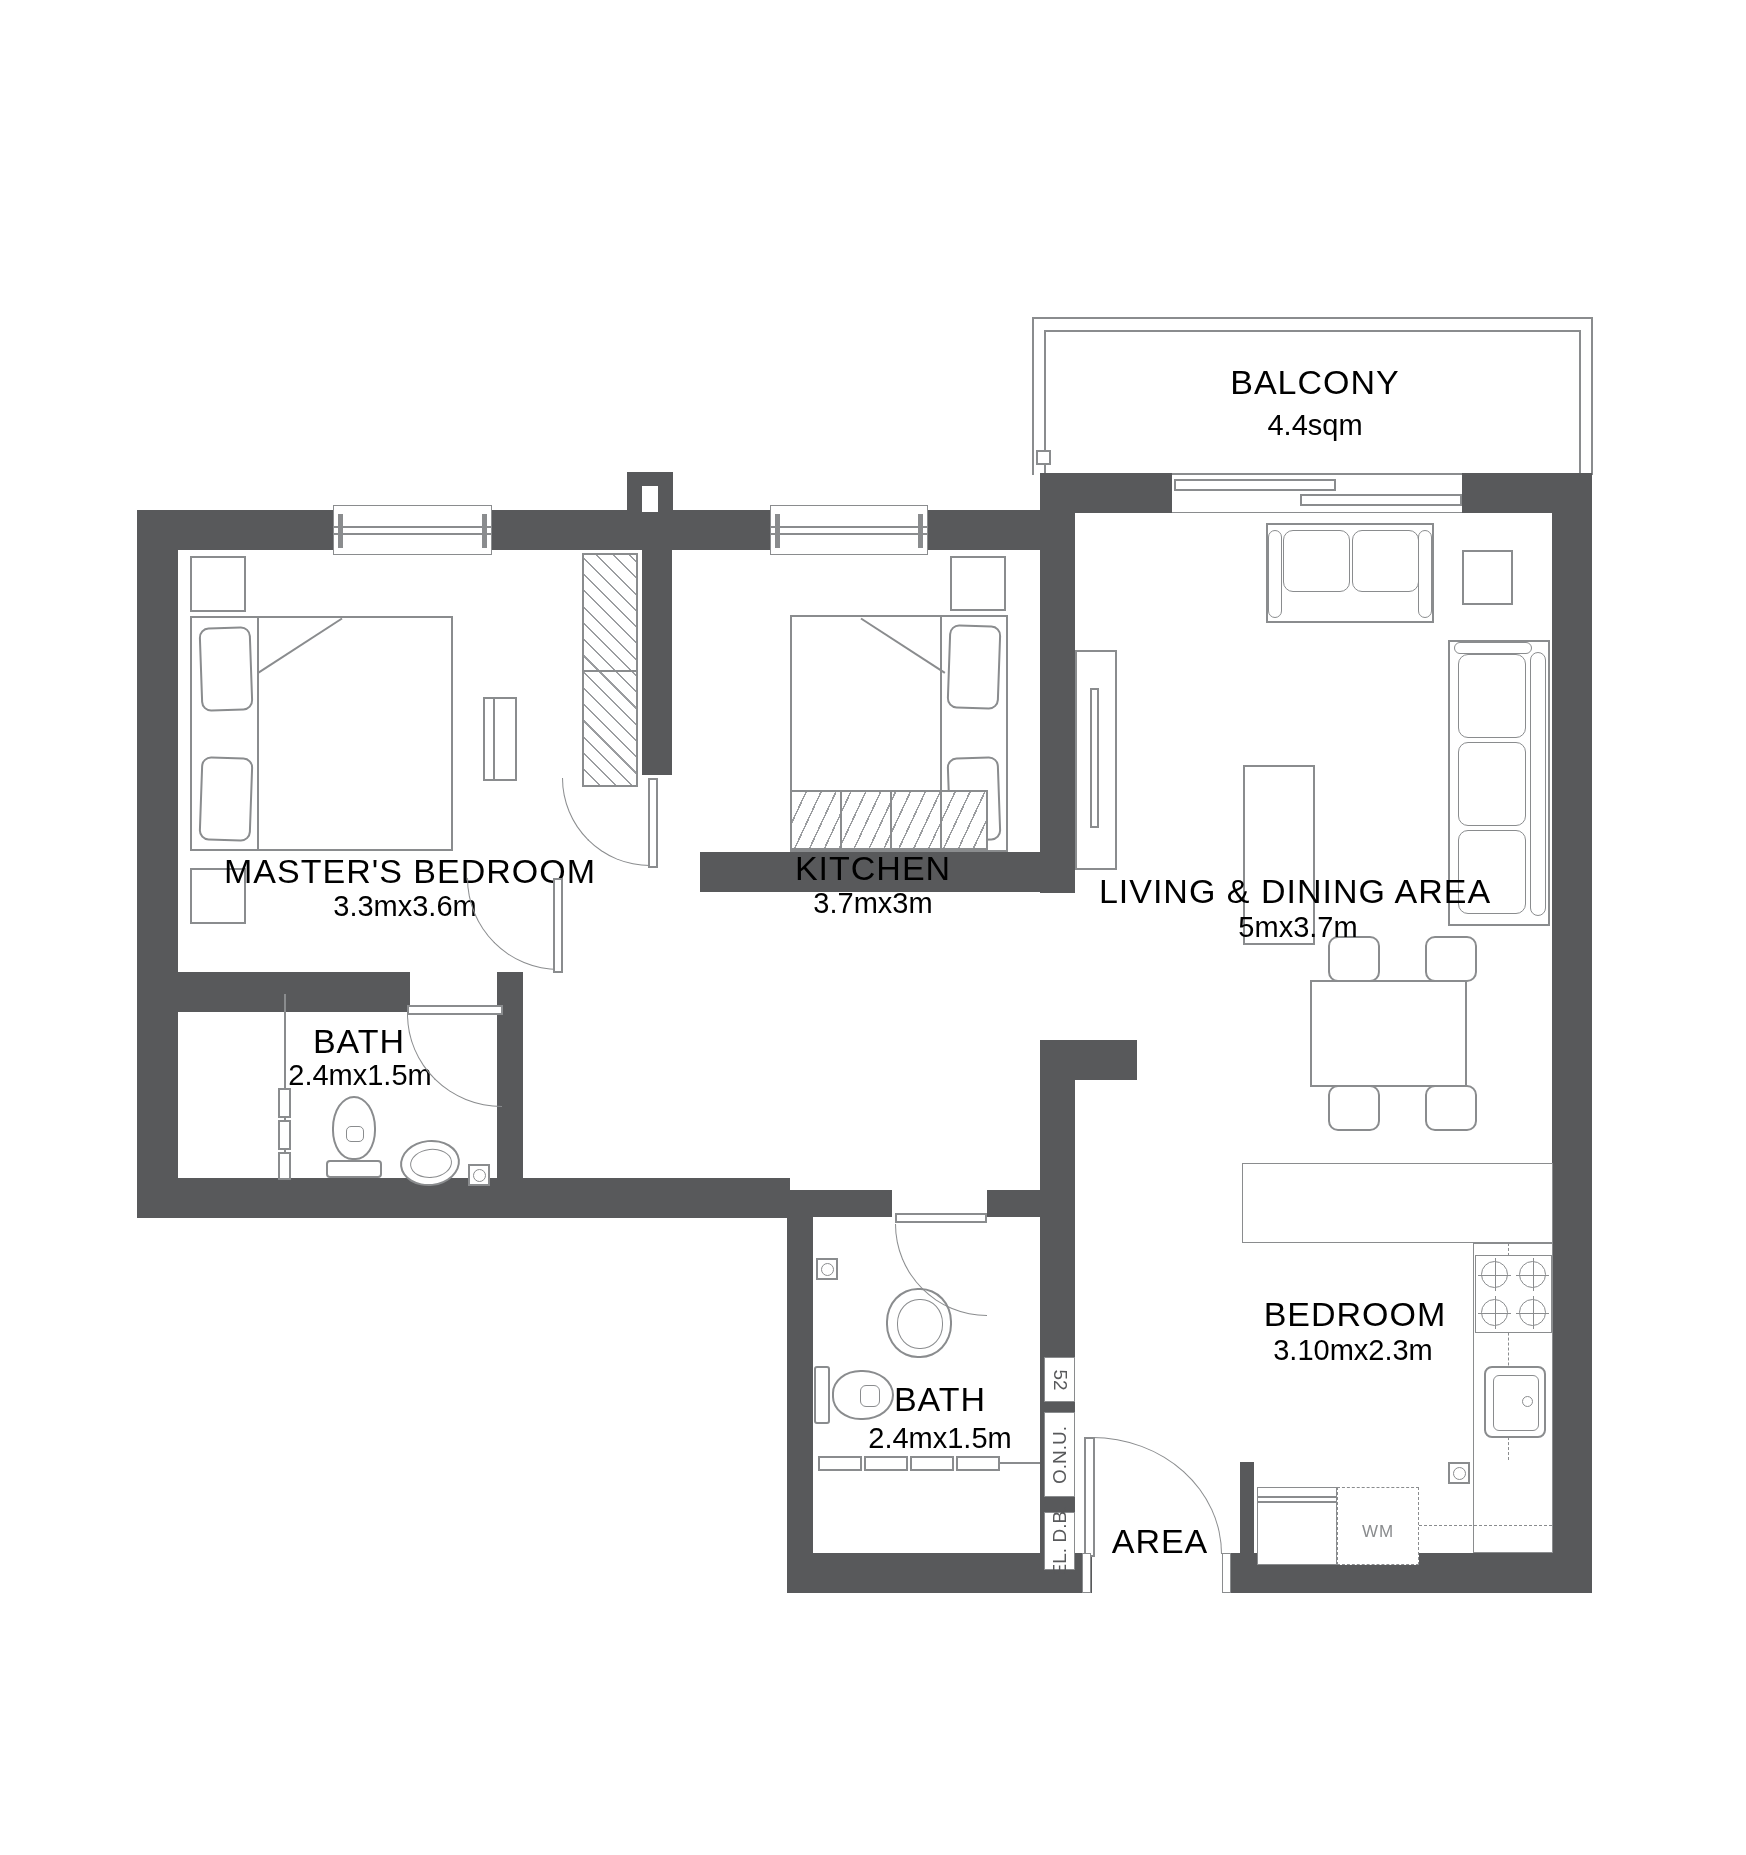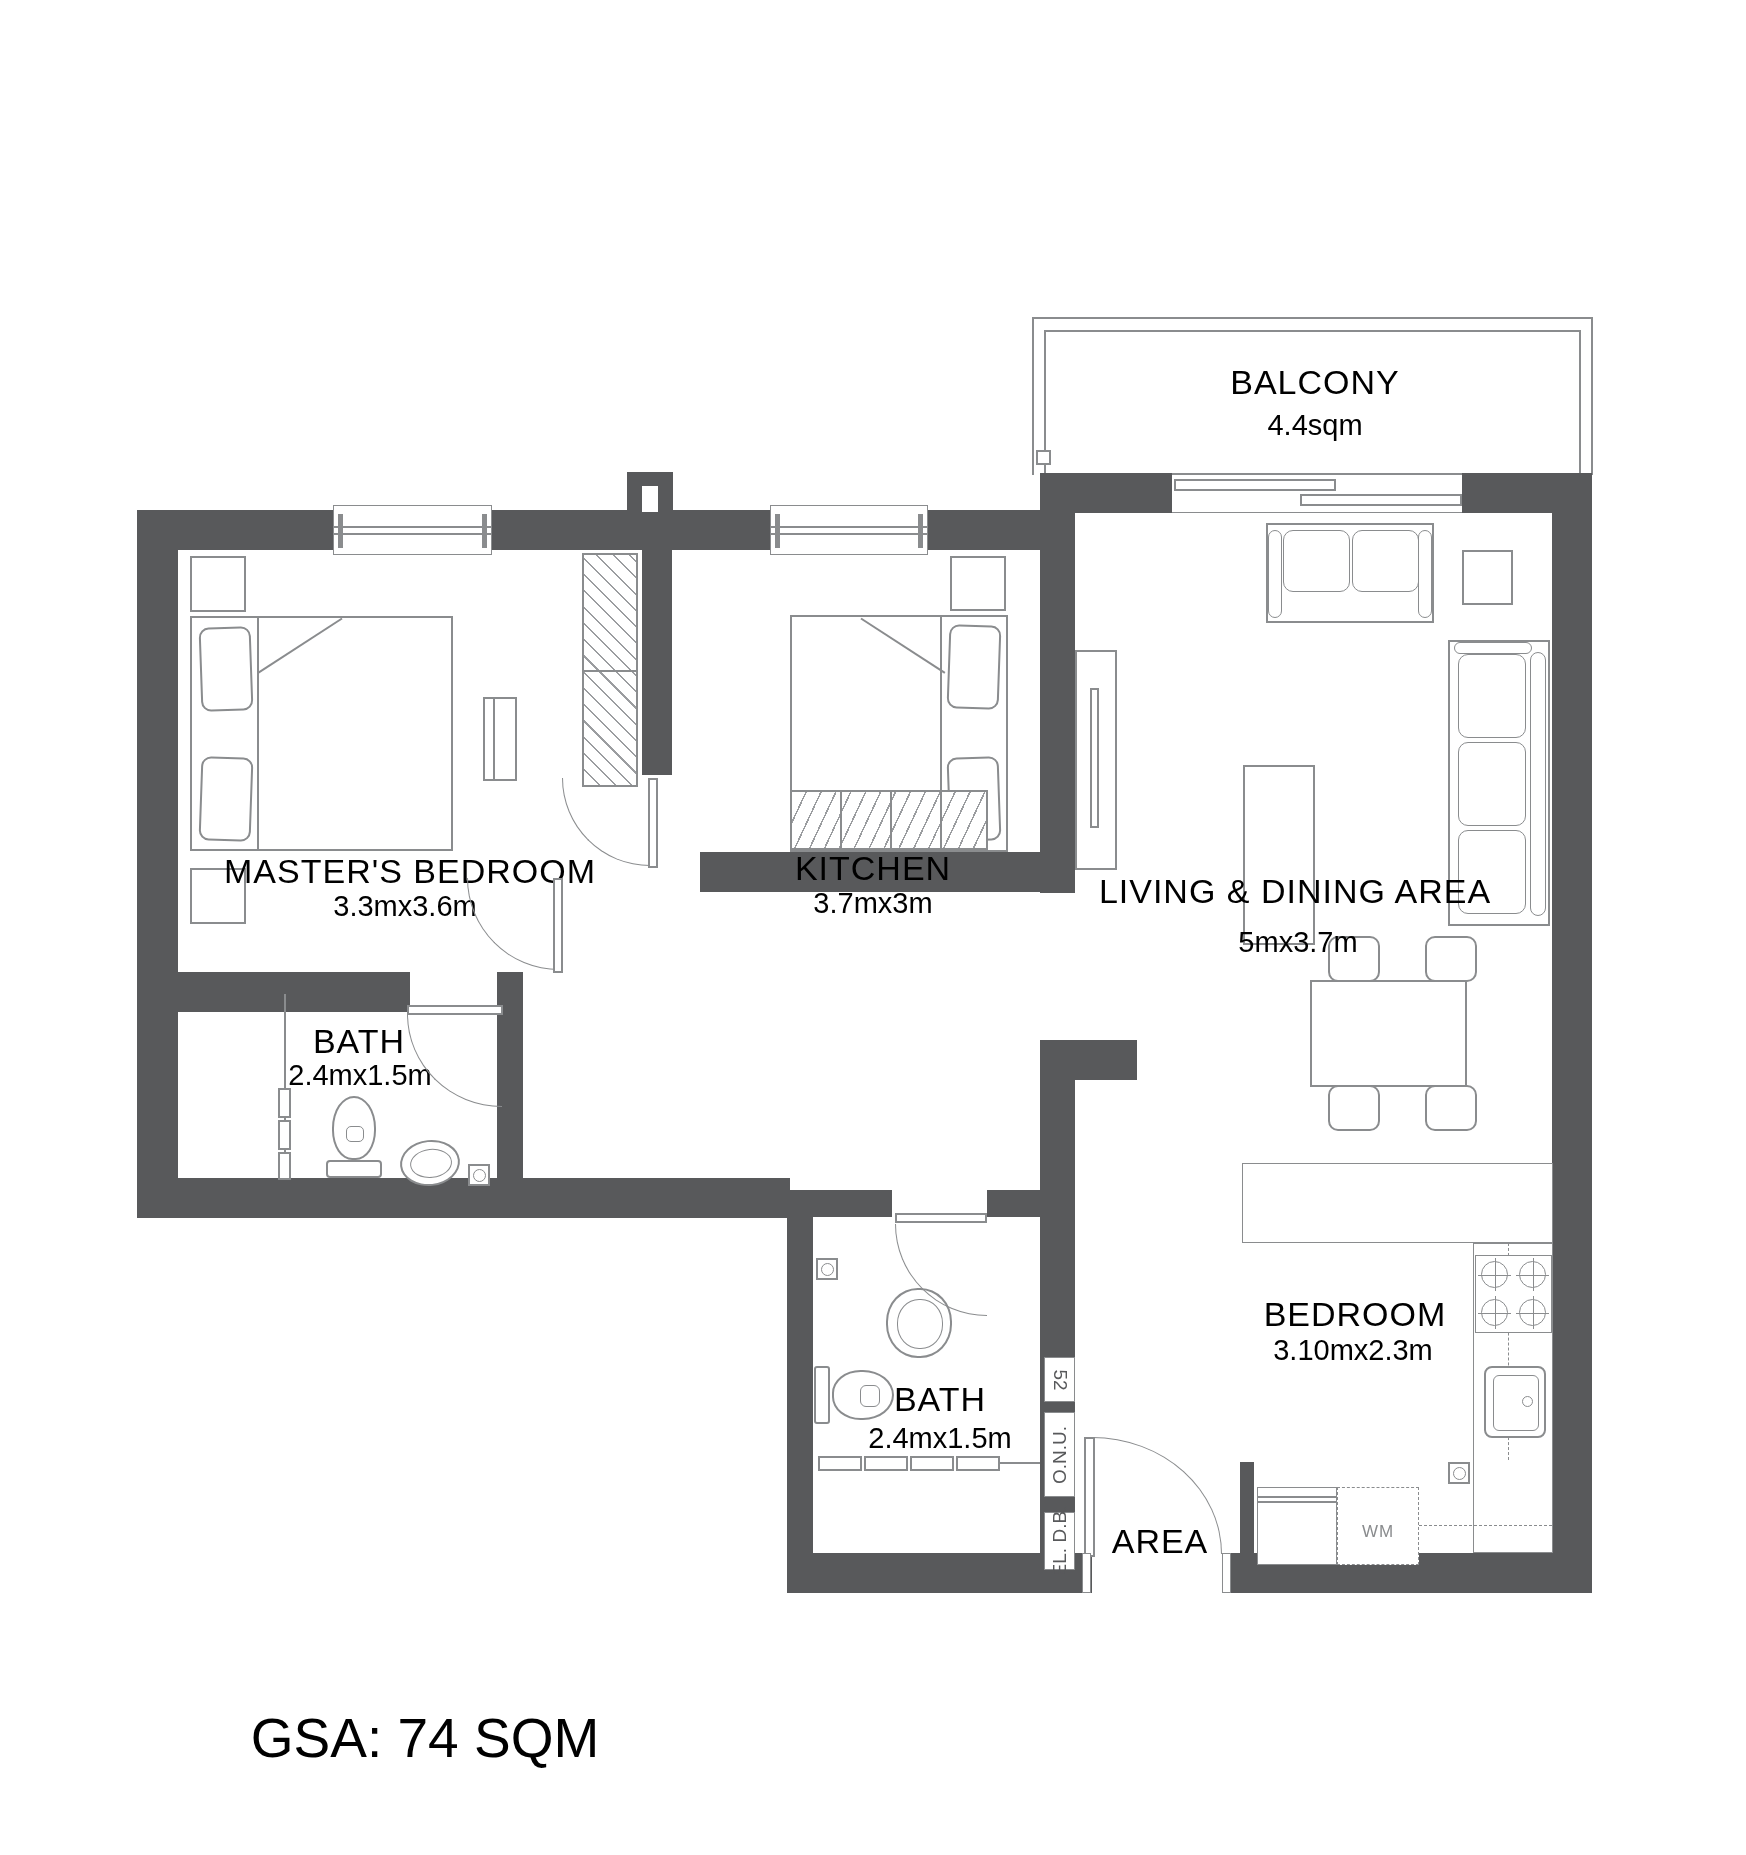--- a/index.html
+++ b/index.html
@@ -33,21 +33,20 @@
   .win{position:absolute;background:#fff;border:1.5px solid #8a8c8e;box-sizing:border-box;}
   .burner{position:absolute;border:1.8px solid #8a8c8e;border-radius:50%;background:#fff;box-sizing:border-box;}
   .burner:before{content:"";position:absolute;left:50%;top:-4px;bottom:-4px;width:1.5px;background:#8a8c8e;}
   .burner:after{content:"";position:absolute;top:50%;left:-4px;right:-4px;height:1.5px;background:#8a8c8e;}
 </style>
 </head>
 <body>
 
 <div id="plan">
 
-  <div class="label big" style="left:425px;top:1738px;">GSA: 74 SQM</div>
 
   <div>
     <div class="lineh" style="left:1032px;top:317px;width:561px;height:2px;"></div>
     <div class="linev" style="left:1032px;top:317px;width:2px;height:158px;"></div>
     <div class="linev" style="left:1591px;top:317px;width:2px;height:158px;"></div>
     <div class="lineh" style="left:1044px;top:330px;width:537px;height:2px;"></div>
     <div class="linev" style="left:1044px;top:330px;width:2px;height:145px;"></div>
     <div class="linev" style="left:1579px;top:330px;width:2px;height:145px;"></div>
     <div class="furn" style="left:1036px;top:450px;width:15px;height:15px;"></div>
   </div>
@@ -170,21 +169,21 @@
       <div class="furn soft" style="left:4px;top:0px;width:78px;height:12px;border-width:1.5px;"></div>
     </div>
     <div class="furn" style="left:1243px;top:765px;width:72px;height:180px;"></div>
     <div class="furn" style="left:1310px;top:980px;width:157px;height:107px;"></div>
     <div class="furn soft" style="left:1328px;top:936px;width:52px;height:46px;"></div>
     <div class="furn soft" style="left:1425px;top:936px;width:52px;height:46px;"></div>
     <div class="furn soft" style="left:1328px;top:1085px;width:52px;height:46px;"></div>
     <div class="furn soft" style="left:1425px;top:1085px;width:52px;height:46px;"></div>
   </div>
   <div class="label room-name" style="left:1295px;top:891px;">LIVING &amp; DINING AREA</div>
-  <div class="label room-dims" style="left:1298px;top:927px;margin-top:15px;">5mx3.7m</div>
+  <div class="label room-dims" style="left:1298px;top:927px;">5mx3.7m</div>
 
   <div>
     <div class="linev" style="left:284px;top:994px;width:2px;height:186px;"></div>
     <div class="furn" style="left:278px;top:1088px;width:13px;height:30px;"></div>
     <div class="furn" style="left:278px;top:1120px;width:13px;height:30px;"></div>
     <div class="furn" style="left:278px;top:1152px;width:13px;height:28px;"></div>
     <div class="furn" style="left:326px;top:1160px;width:56px;height:18px;border-radius:4px;"></div>
     <div class="furn" style="left:332px;top:1096px;width:44px;height:64px;border-radius:50% 50% 46% 46%;">
       <div class="furn" style="left:12px;top:28px;width:18px;height:16px;border-width:1.5px;border-radius:5px;"></div>
     </div>

